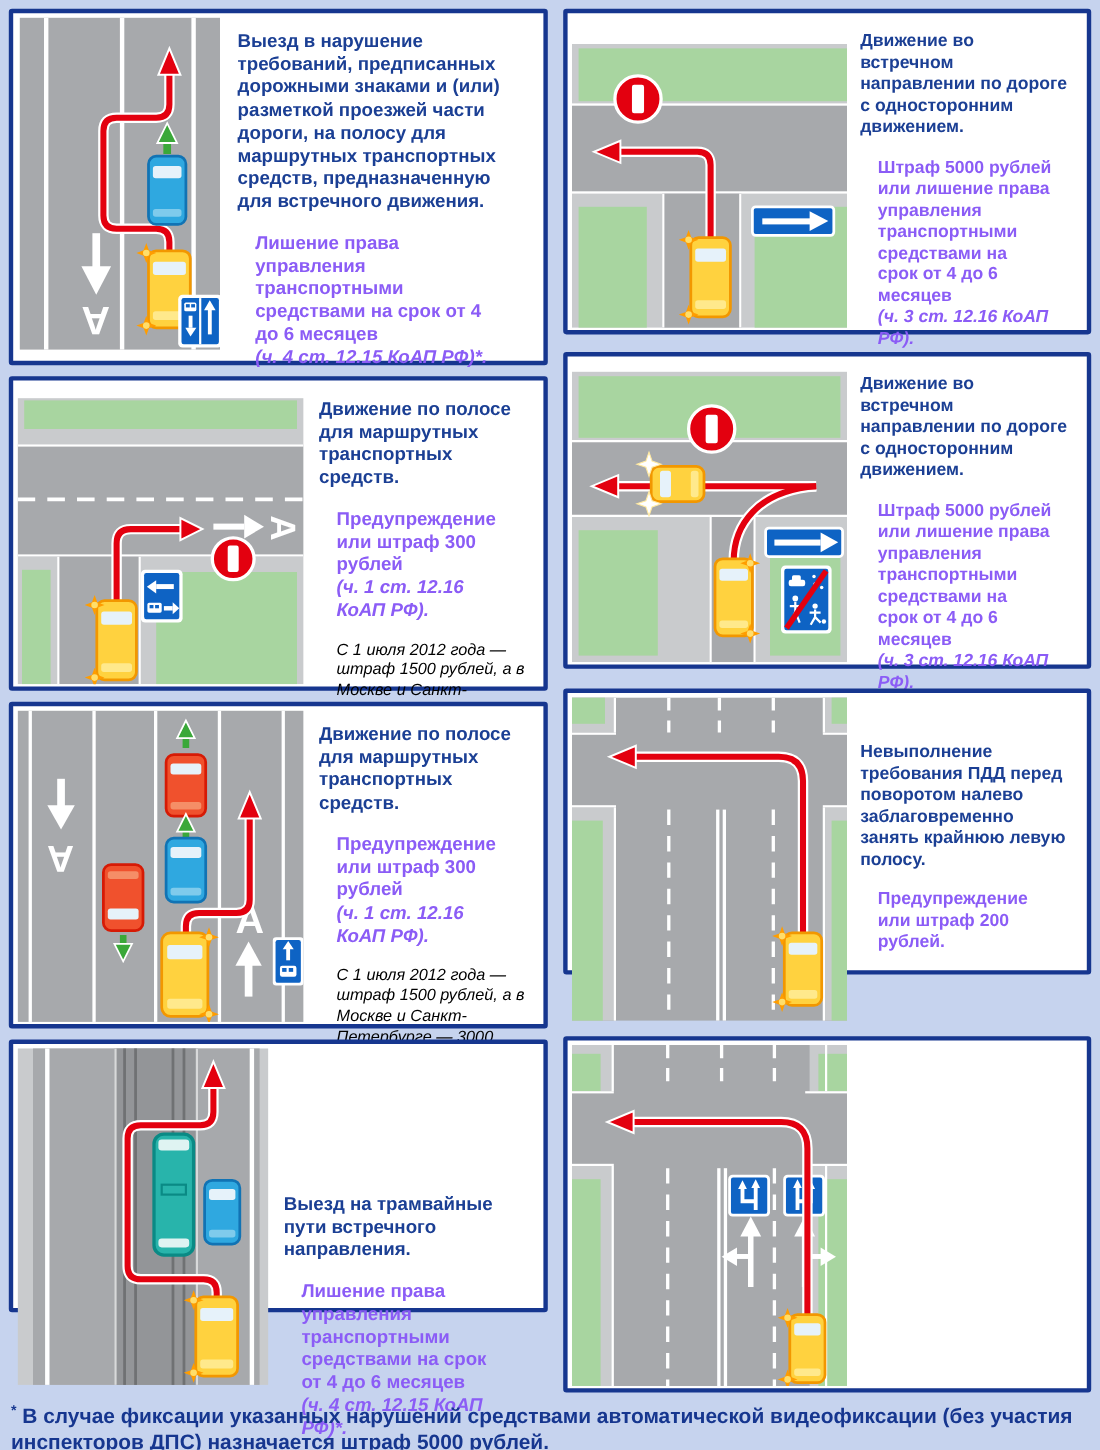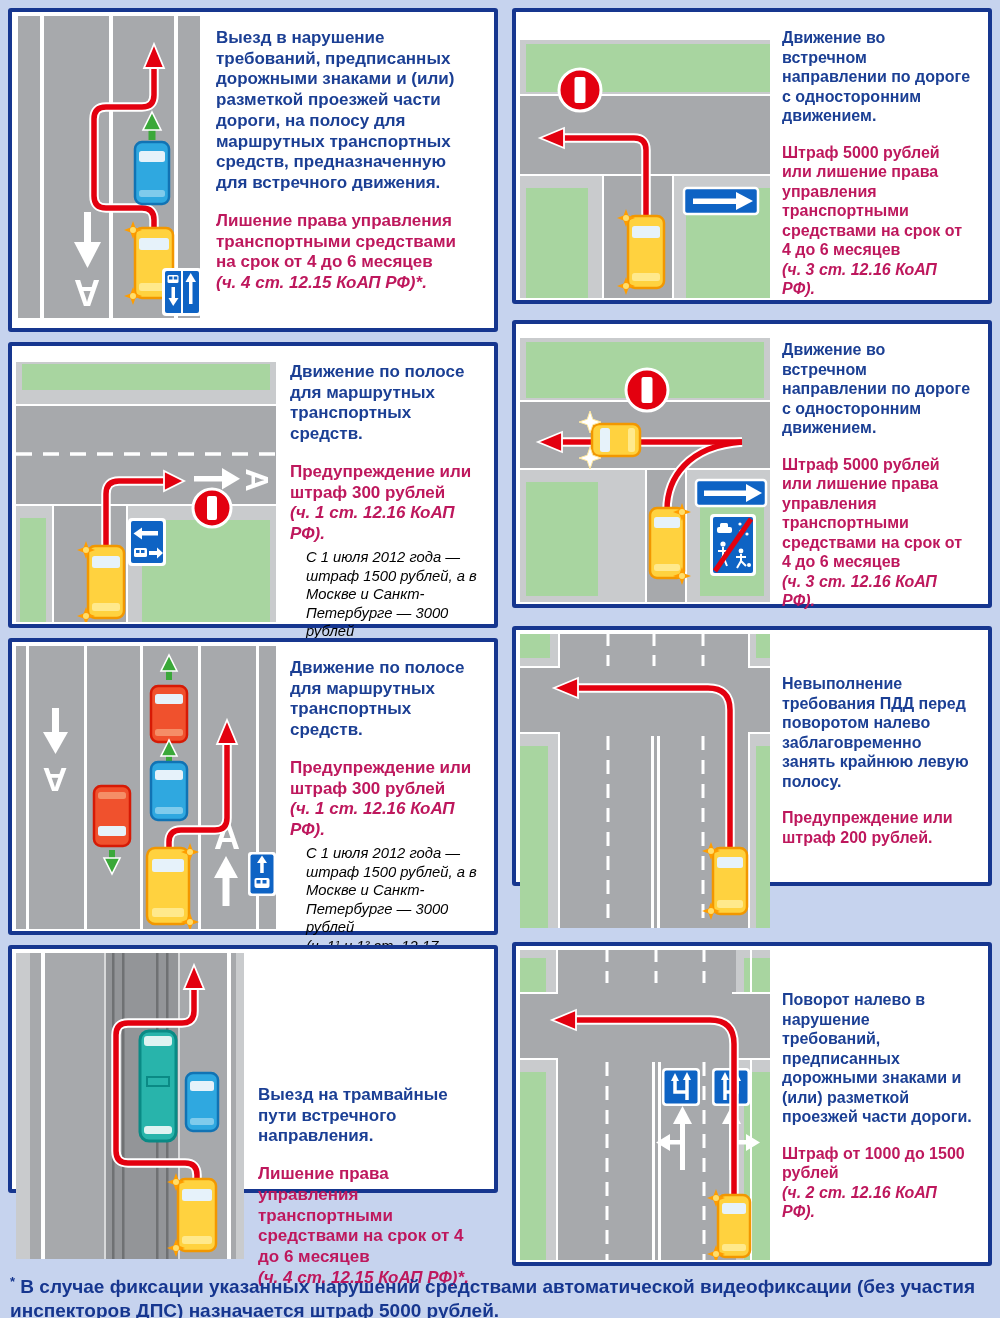--- a/index.html
+++ b/index.html
@@ -7,21 +7,21 @@
   .stage{position:relative;width:1000px;height:1318px;background:#c6d3ee;overflow:hidden;}
   .panel{position:absolute;box-sizing:border-box;background:#fff;border:4px solid #16368f;border-radius:3px;display:flex;align-items:flex-start;}
   .diagram{flex:0 0 auto;padding:4px 0 0 4px;}
   .diagram svg{display:block;}
   .textcol{flex:1 1 auto;padding:16px 16px 8px 14px;font-size:17px;}
   .panel.narrow .textcol{font-size:16px;padding-left:12px;}
   .p6 .textcol{padding-top:44px;}
   .p7 .textcol{padding-top:136px;}
   .p8 .textcol{padding-top:44px;}
   .desc{color:#1b3f94;font-weight:bold;font-size:inherit;line-height:1.22;margin:0 0 17px 0;}
-  .penalty{color:#be185d;font-weight:bold;font-size:inherit;line-height:1.22;margin:0;}
+  .penalty{color:#8b5cf6;font-weight:bold;font-size:inherit;line-height:1.22;margin:16px;}
   .penalty .article{font-style:italic;}
   .note{color:#000000;font-style:italic;font-weight:normal;font-size:0.87em;line-height:1.26;margin:3px 0 0 16px;}
   .footnote{position:absolute;left:10px;top:1274px;width:978px;margin:0;color:#16368f;font-weight:bold;font-size:19px;line-height:1.25;}
   sup{font-size:68%;}
   
   .road{fill:#a7a9ac}.walk{fill:#c9cbcd}.grass{fill:#a8d5a0}.wline{fill:#fff}
   .route-casing{stroke:#fff;stroke-width:9.5;fill:none}
   .route{stroke:#e3000f;stroke-width:5.5;fill:none}
   .route-head{fill:#e3000f;stroke:#fff;stroke-width:1.8}
   .car-glass{fill:#e6f2fa}
@@ -569,25 +569,20 @@
             <path class="spark" d="M0,-9 L2.4,-2.4 L9,0 L2.4,2.4 L0,9 L-2.4,2.4 L-9,0 L-2.4,-2.4 Z"></path>
             <circle r="3" class="sparkc"></circle>
           </g>
         <g transform="translate(196,304)">
             <path class="spark" d="M0,-9 L2.4,-2.4 L9,0 L2.4,2.4 L0,9 L-2.4,2.4 L-9,0 L-2.4,-2.4 Z"></path>
             <circle r="3" class="sparkc"></circle>
           </g>
       </svg>
     </div>
     <div class="textcol">
-      <p class="desc">Поворот налево в нарушение требований, предписанных дорожными знаками и (или) разметкой проезжей части дороги.</p>
-      <p class="penalty">
-        <span>Штраф от 1000 до 1500 рублей</span><br>
-        <em class="article">(ч. 2 ст. 12.16 КоАП РФ).</em>
-      </p>
     </div>
   </section>
 
   <p class="footnote">
     <sup>*</sup>
     <span>В случае фиксации указанных нарушений средствами автоматической видеофиксации (без участия инспекторов ДПС) назначается штраф 5000 рублей.</span>
   </p>
 
 </div>
 

